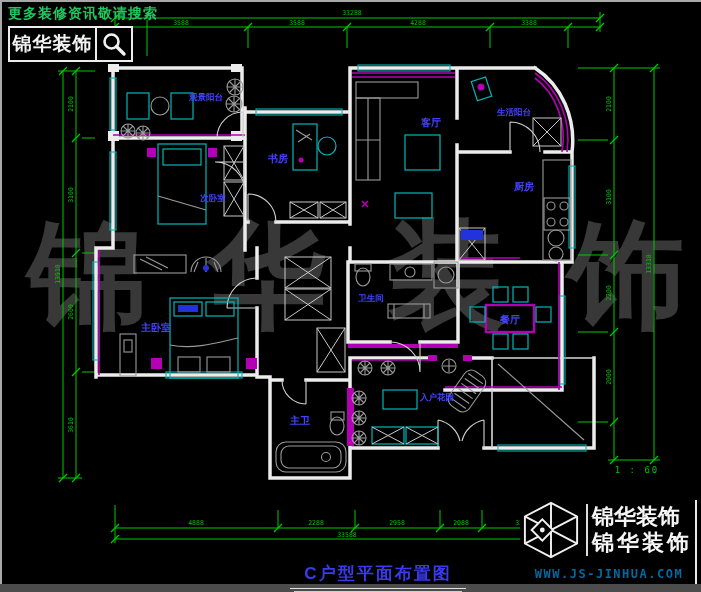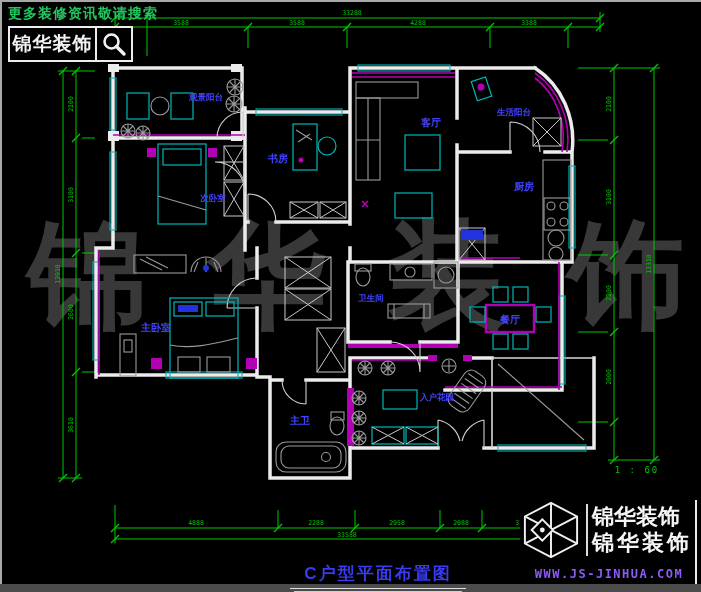--- a/index.html
+++ b/index.html
@@ -35,21 +35,21 @@
   .title-line2{margin-top:2px;height:1px;background:#cfcfcf;width:96%;margin-left:2%;}
 
   
   .footer{position:absolute;left:520px;top:498px;width:178px;height:86px;background:#000;
           z-index:4;display:flex;flex-wrap:wrap;align-items:center;}
   .footer-icon{width:62px;height:58px;}
   .footer-divider{width:2px;height:52px;background:#dcdcdc;margin:0 4px;}
   .footer-brand{flex:1;color:#f5f5f5;font-weight:bold;font-family:"Liberation Serif",serif;
                 line-height:26px;font-size:22px;white-space:nowrap;}
   .footer-brand .l2{letter-spacing:3px;}
-  .footer-site{width:100%;color:#8b5cf6;font-weight:bold;font-size:12px;letter-spacing:1.5px;
+  .footer-site{width:100%;color:#0369a1;font-weight:bold;font-size:12px;letter-spacing:1.5px;
                text-align:center;margin-top:2px;font-family:"DejaVu Sans Mono",monospace;}
   .footer-edge{position:absolute;left:695px;top:500px;width:2px;height:84px;background:#e8e8e8;z-index:5;}
 
   
   .dim{stroke:#00c800;stroke-width:1;fill:none;}
   .tick{stroke:#00c800;stroke-width:1.3;fill:none;}
   .dimtxt{fill:#00c800;font-size:6.5px;font-family:"DejaVu Sans Mono",monospace;}
   .scaletxt{fill:#00c800;font-size:9px;letter-spacing:2px;font-family:"DejaVu Sans Mono",monospace;}
   .wall{stroke:#ececec;stroke-width:3.5;fill:none;stroke-linecap:square;}
   .wallthin{stroke:#d8d8d8;stroke-width:1.6;fill:none;}

